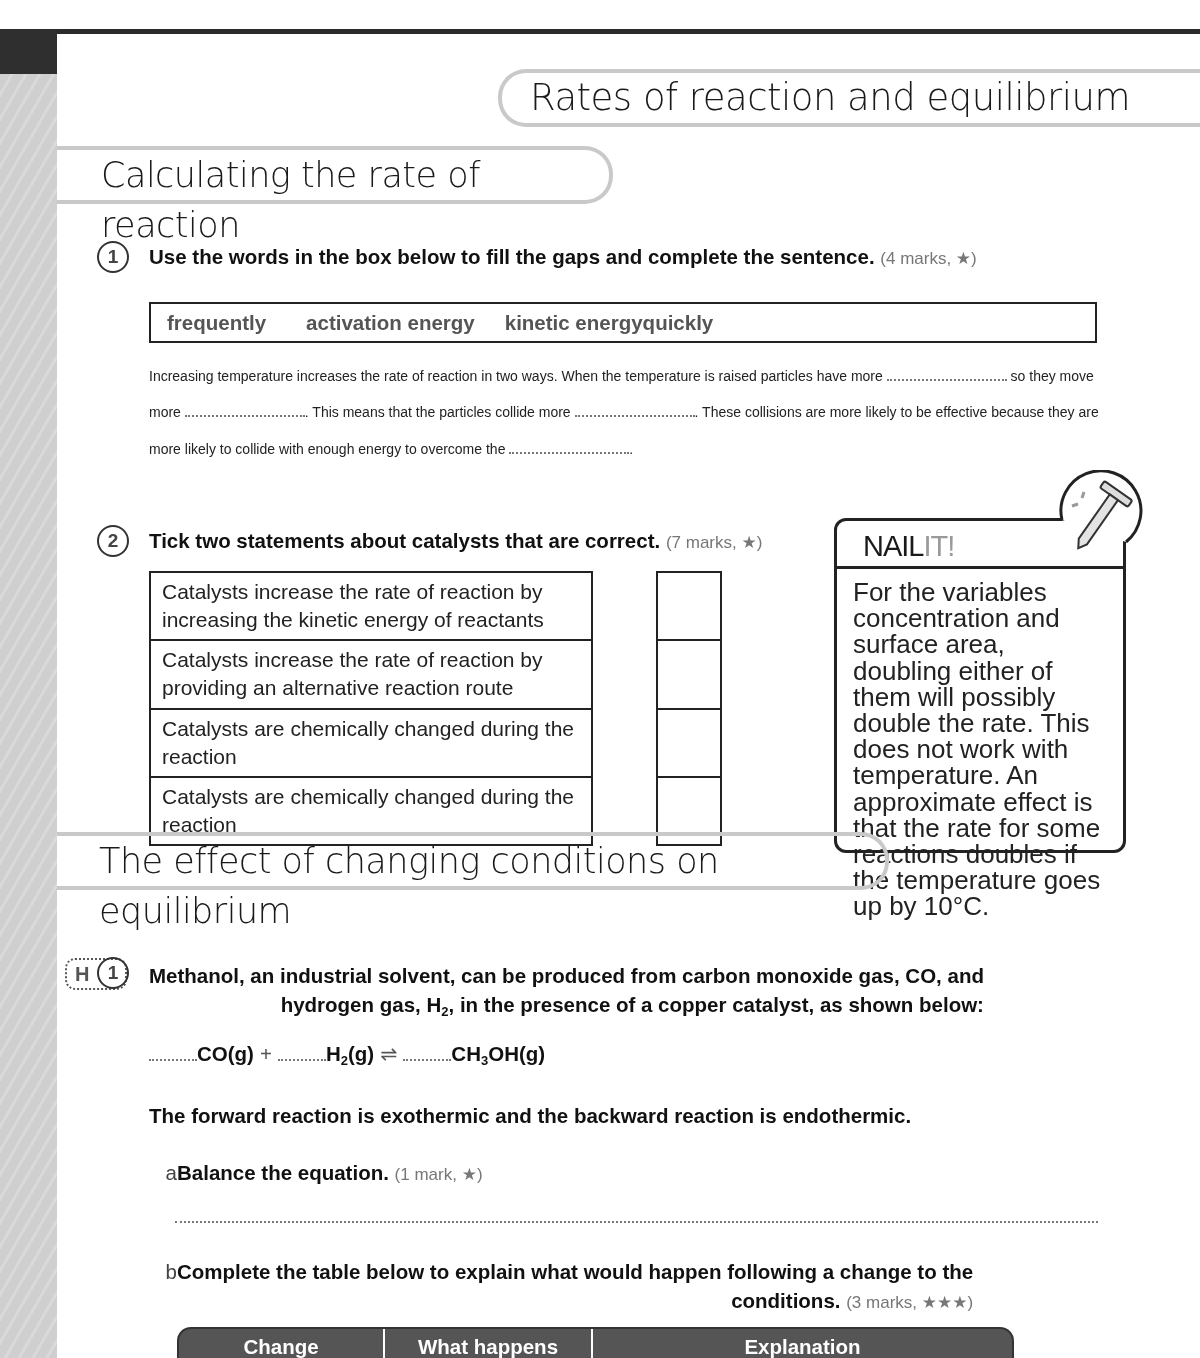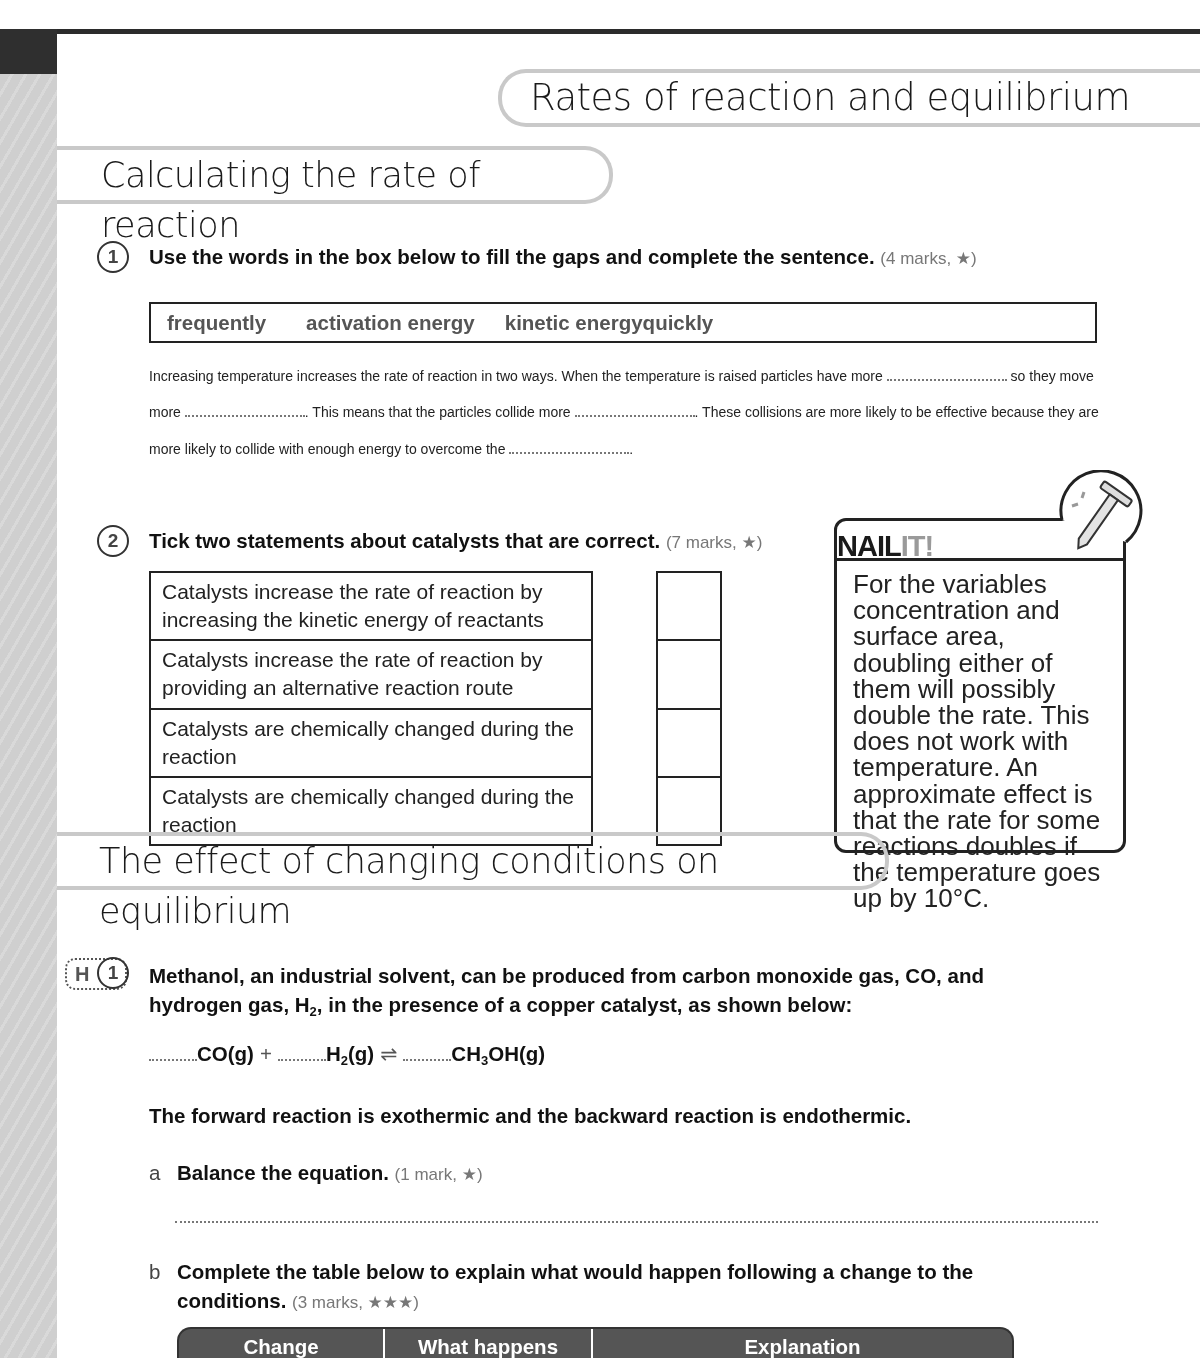--- a/index.html
+++ b/index.html
@@ -25,21 +25,21 @@
     font-family: "DejaVu Sans", sans-serif; font-weight: 300;
     font-size: 35px; line-height: 50px; color: #1a1a1a; letter-spacing: -0.5px;
   }
   .sec1 { top: 146px; width: 556px; padding-left: 44px; }
   .sec2 { top: 832px; width: 832px; padding-left: 42px; }
 
   .qnum {
     position: absolute; width: 32px; height: 32px; border: 2px solid #333; border-radius: 50%;
     font-size: 19px; font-weight: bold; color: #444; text-align: center; line-height: 28px;
   }
-  .qtext { position: absolute; font-size: 20.5px; font-weight: bold; color: #111; }
+  .qtext { position: absolute; font-size: 20.5px; font-weight: bold; color: #111; text-align: right; }
   .marks { font-weight: normal; font-size: 17px; color: #777; }
 
   .word-box {
     position: absolute; left: 149px; top: 302px; width: 948px; height: 41px;
     border: 2px solid #222; display: flex; align-items: center;
     padding: 0 16px; font-size: 20.5px; font-weight: bold; color: #555;
   }
   .word-box span:nth-child(2) { margin-left: 40px; }
   .word-box span:nth-child(3) { margin-left: 30px; }
 
@@ -49,21 +49,21 @@
   .stmt-table { position: absolute; left: 149px; top: 571px; width: 444px; border: 2px solid #222; border-collapse: collapse; }
   .stmt-table td { border: 2px solid #222; height: 68.3px; padding: 4px 11px; font-size: 21px; line-height: 28px; color: #222; }
   .tick-col { position: absolute; left: 656px; top: 571px; width: 66px; border: 2px solid #222; }
   .tick-box { height: 68.3px; border-bottom: 2px solid #222; cursor: pointer; }
   .tick-box:last-child { border-bottom: none; height: 66.3px; }
 
   .nail-box {
     position: absolute; left: 834px; top: 518px; width: 292px; height: 335px;
     border: 3px solid #222; border-radius: 12px; background: #fff;
   }
-  .nail-head { height: 40px; border-bottom: 3px solid #222; padding-left: 0; font-size: 29px; font-weight: bold; line-height: 50px; letter-spacing: -1px; }
+  .nail-head { height: 48px; border-bottom: 3px solid #222; padding-left: 26px; font-size: 29px; font-weight: normal; line-height: 50px; letter-spacing: -1px; }
   .nail-head .dark { color: #1a1a1a; }
   .nail-head .light { color: #9a9a9a; }
   .nail-body { padding: 10px 14px 0 16px; font-size: 26px; line-height: 26.2px; color: #222; }
   .nail-icon { position: absolute; left: 1054px; top: 470px; width: 90px; height: 90px; }
 
   .h-badge {
     position: absolute; left: 65px; top: 958px; width: 62px; height: 32px;
     border: 2px dotted #555; border-radius: 10px;
     font-size: 20px; font-weight: bold; color: #555; line-height: 28px; padding-left: 8px;
   }

